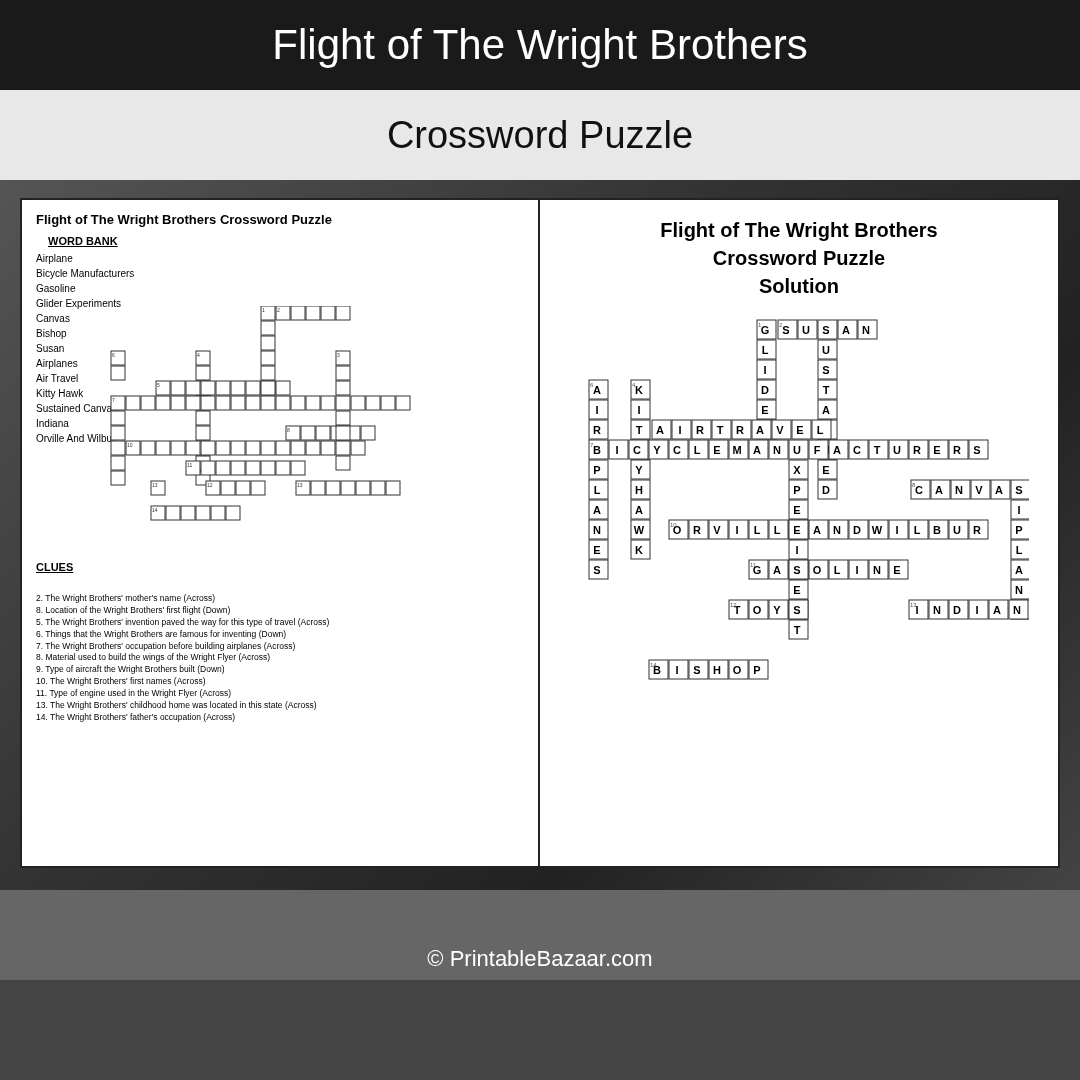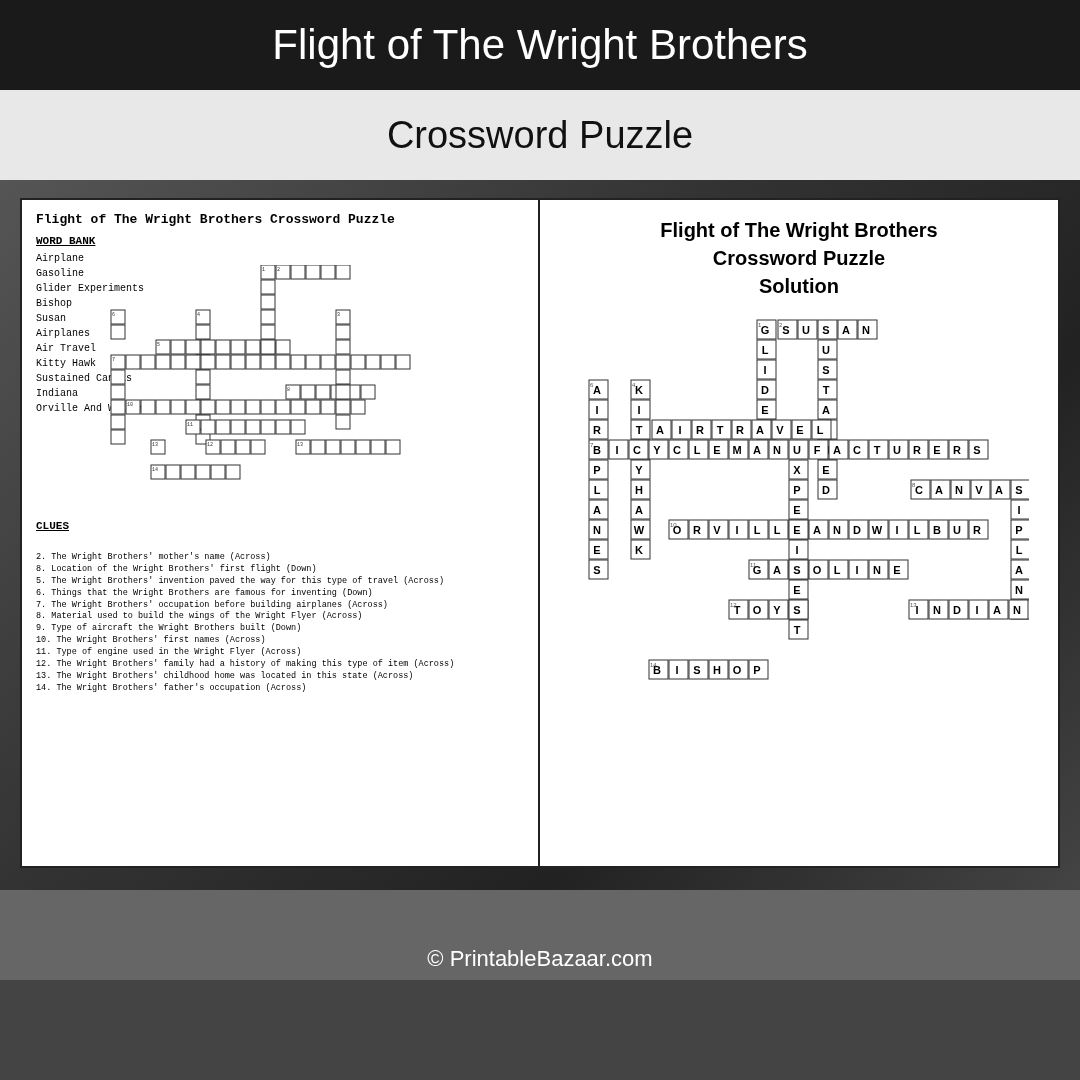--- a/index.html
+++ b/index.html
@@ -64,37 +64,38 @@
     }
 
     
     #left-panel {
       background: #fff;
       width: 520px;
       height: 670px;
       border: 2px solid #222;
       padding: 12px 14px;
       overflow: hidden;
-      font-family: Liberation Mono, monospace;
+      font-family: Liberation Sans, sans-serif;
     }
     #left-panel .panel-title {
       font-size: 13px;
       font-weight: bold;
       margin-bottom: 8px;
     }
     #left-panel .word-bank-title {
       font-size: 11px;
       font-weight: bold;
       text-decoration: underline;
       margin-bottom: 4px;
+      margin-left: 12px;
     }
     #left-panel .word-bank {
       font-size: 10px;
       line-height: 1.5;
-      margin-bottom: 4px;
+      margin-bottom: 15px;
       columns: 1;
     }
 
     
     .clues-section {
       margin-top: 6px;
     }
     .clues-title {
       font-size: 11px;
       font-weight: bold;
@@ -156,22 +157,24 @@
 </div>
 
 <div id="bg-area">
   <div id="panels">
 
     <div id="left-panel">
       <div class="panel-title">Flight of The Wright Brothers Crossword Puzzle</div>
       <div class="word-bank-title">WORD BANK</div>
       <div class="word-bank">
         <div>Airplane</div>
+        <div>Bicycle Manufacturers</div>
         <div>Gasoline</div>
         <div>Glider Experiments</div>
+        <div>Canvas</div>
         <div>Bishop</div>
         <div>Susan</div>
         <div>Airplanes</div>
         <div>Air Travel</div>
         <div>Kitty Hawk</div>
         <div>Sustained Canvas</div>
         <div>Indiana</div>
         <div>Orville And Wilbur</div>
       </div>
 
@@ -324,21 +327,20 @@
         <div class="clues-title">CLUES</div>
         <div class="clue-item">2. The Wright Brothers' mother's name (Across)</div>
         <div class="clue-item">8. Location of the Wright Brothers' first flight (Down)</div>
         <div class="clue-item">5. The Wright Brothers' invention paved the way for this type of travel (Across)</div>
         <div class="clue-item">6. Things that the Wright Brothers are famous for inventing (Down)</div>
         <div class="clue-item">7. The Wright Brothers' occupation before building airplanes (Across)</div>
         <div class="clue-item">8. Material used to build the wings of the Wright Flyer (Across)</div>
         <div class="clue-item">9. Type of aircraft the Wright Brothers built (Down)</div>
         <div class="clue-item">10. The Wright Brothers' first names (Across)</div>
         <div class="clue-item">11. Type of engine used in the Wright Flyer (Across)</div>
-        <div class="clue-item">12. The Wright Brothers' family had a history of making this type of item (Across)</div>
         <div class="clue-item">13. The Wright Brothers' childhood home was located in this state (Across)</div>
         <div class="clue-item">14. The Wright Brothers' father's occupation (Across)</div>
       </div>
     </div>
 
     <div id="right-panel">
       <div class="solution-title">
         Flight of The Wright Brothers<br>Crossword Puzzle<br>Solution
       </div>
 

